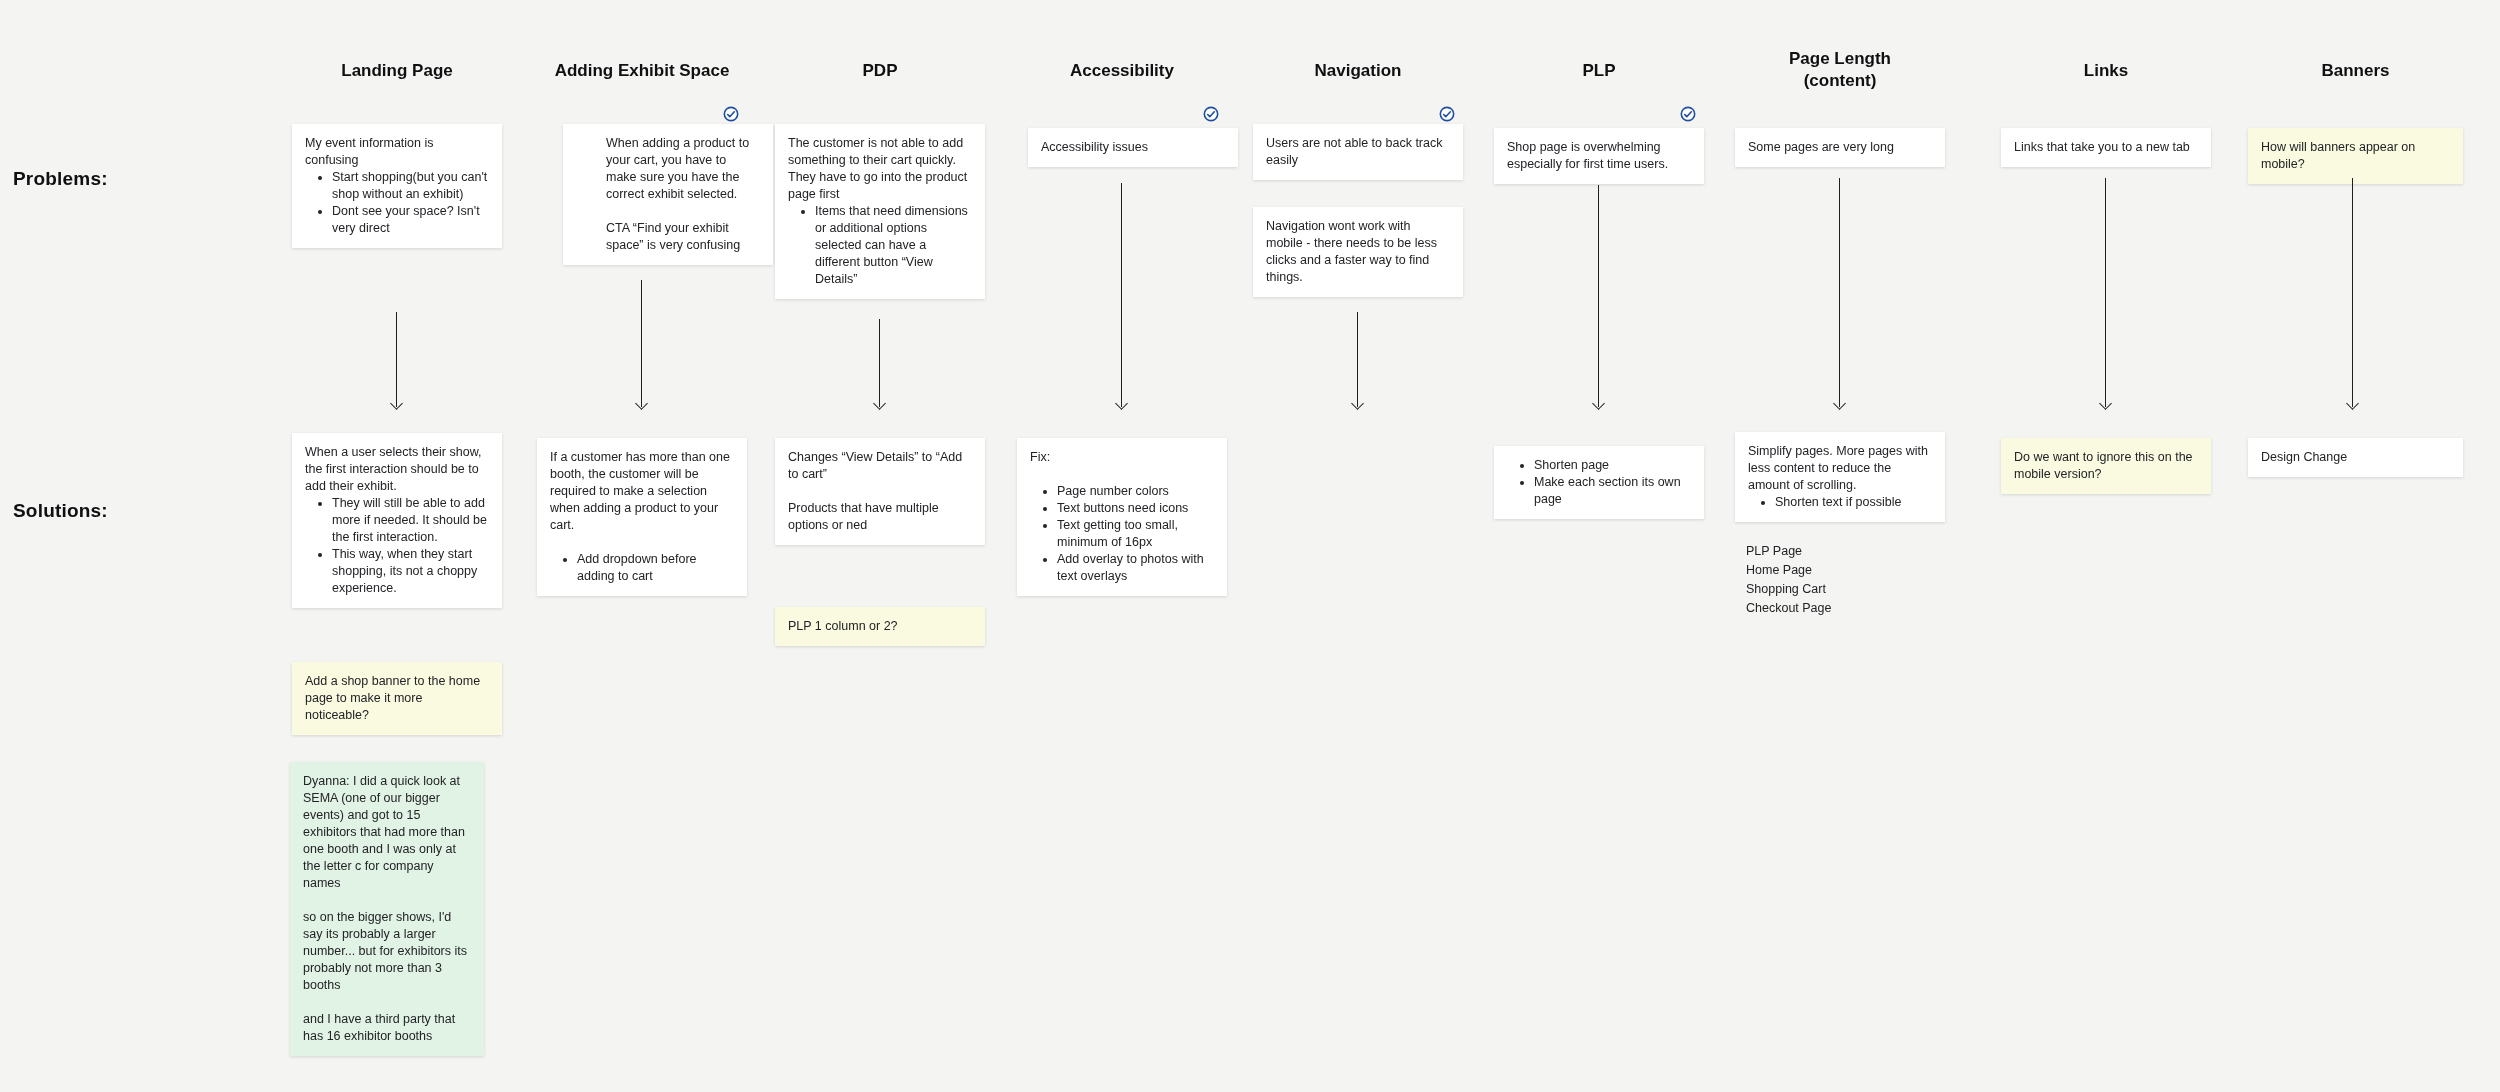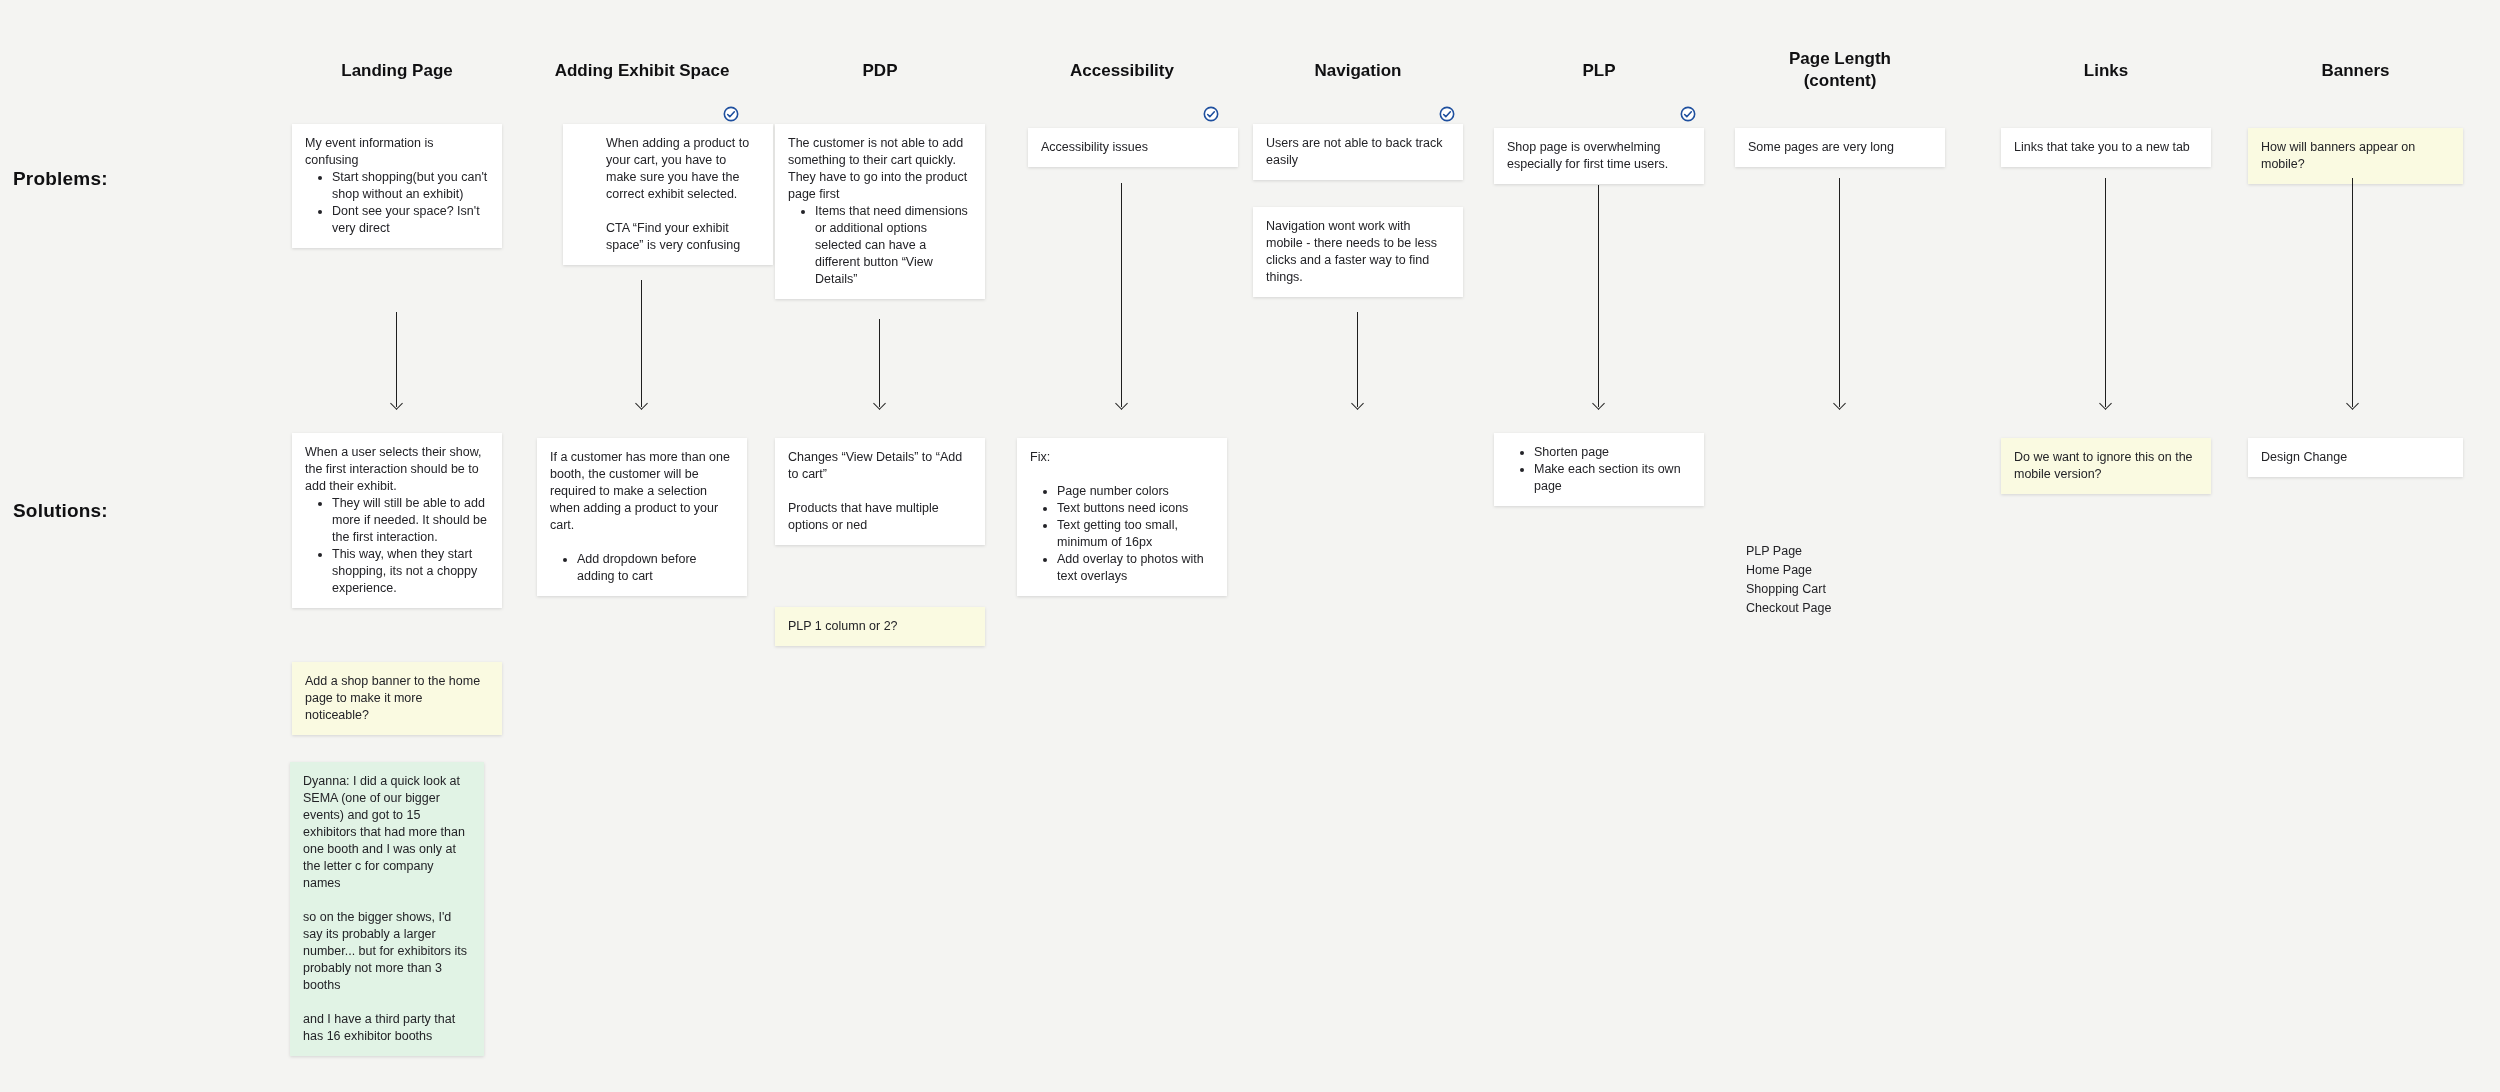--- a/index.html
+++ b/index.html
@@ -138,33 +138,39 @@
   <div class="check" style="left:1680px;top:106px;">
     <svg viewBox="0 0 24 24">
         <circle cx="12" cy="12" r="10"></circle>
         <path d="M7 12.8l3.2 3.2L17 8.6"></path>
       </svg>
   </div>
   <div class="note" style="left:1494px;top:128px;">
     <p>Shop page is overwhelming especially for first time users.</p>
   </div>
   <div class="arrow" style="left:1598px;top:185px;height:222px;"></div>
-  <div class="note" style="left:1494px;top:433px;">
+  <div class="note" style="left:1494px;top:446px;">
     <ul>
       <li>Shorten page</li>
       <li>Make each section its own page</li>
     </ul>
   </div>
 
   <div class="col-title" style="left:1735px;top:48px;">Page Length
 (content)</div>
   <div class="note" style="left:1735px;top:128px;">
     <p>Some pages are very long</p>
   </div>
   <div class="arrow" style="left:1839px;top:178px;height:229px;"></div>
+  <div class="note" style="left:1735px;top:432px;">
+    <p>Simplify pages. More pages with less content to reduce the amount of scrolling.</p>
+    <ul>
+      <li>Shorten text if possible</li>
+    </ul>
+  </div>
   <div class="plain-list" style="left:1746px;top:542px;">
     <div>PLP Page</div>
     <div>Home Page</div>
     <div>Shopping Cart</div>
     <div>Checkout Page</div>
   </div>
 
   <div class="col-title" style="left:2001px;top:60px;">Links</div>
   <div class="note" style="left:2001px;top:128px;">
     <p>Links that take you to a new tab</p>

